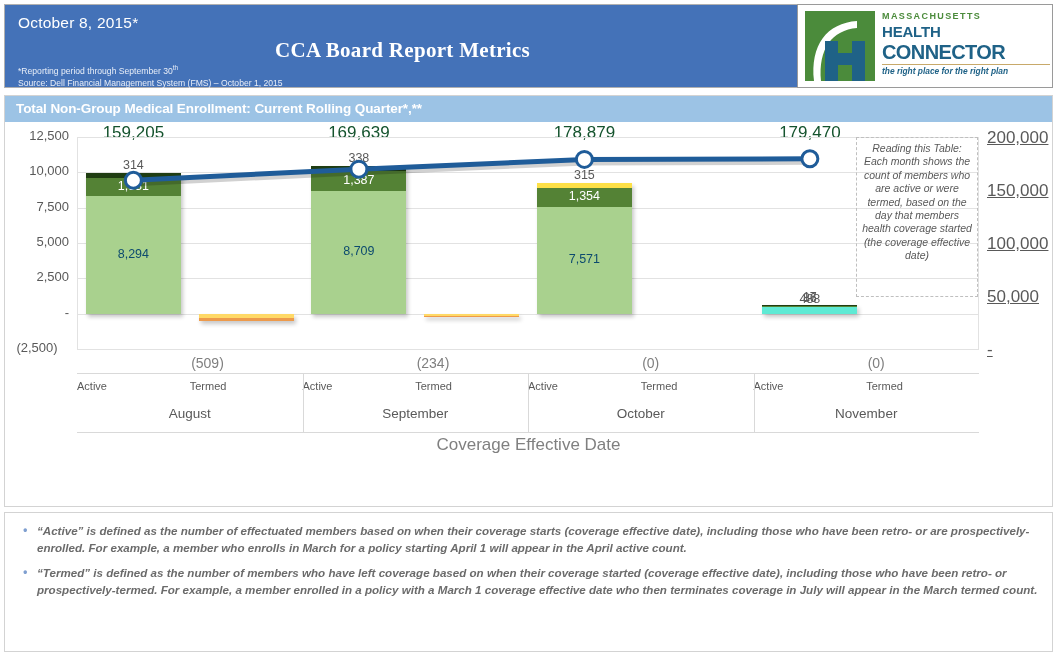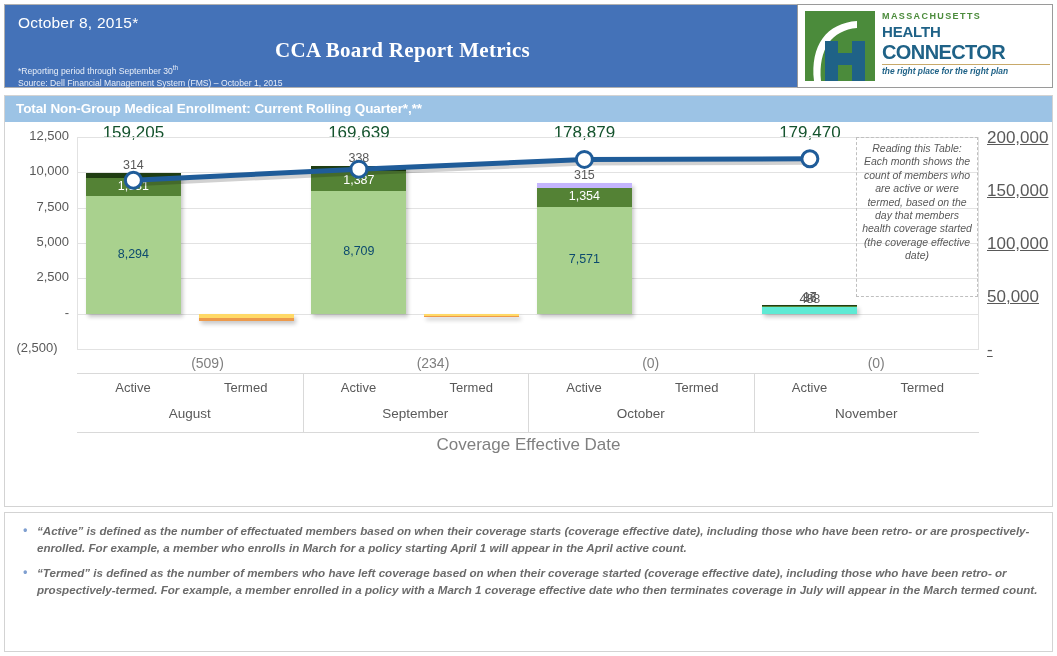--- a/index.html
+++ b/index.html
@@ -67,21 +67,21 @@
 
   
   .termed-row{position:absolute;left:72px;top:232px;width:902px;height:18px;}
   .termed-row span{position:absolute;font-size:14px;color:#7f7f7f;text-align:left;width:110px;}
 
   
   .cats{position:absolute;left:72px;top:250px;width:902px;height:60px;border-top:1px solid #d9d9d9;
         border-bottom:1px solid #d9d9d9;box-sizing:border-box;}
   .cat-month{position:absolute;top:0;height:58px;width:225.5px;box-sizing:border-box;}
   .cat-sep{position:absolute;top:0;width:1px;height:58px;background:#d9d9d9;}
-  .cat-sub{position:absolute;top:6px;width:112px;text-align:center;font-size:13px;color:#595959;}
+  .cat-sub{position:absolute;top:6px;width:112px;font-size:11px;color:#595959;}
   .cat-name{position:absolute;top:32px;width:225.5px;text-align:center;font-size:13.5px;color:#595959;}
   .axis-title{position:absolute;left:0;top:312px;width:1047px;text-align:center;font-size:17px;color:#808080;}
 
   
   .legend{position:absolute;left:112px;top:449px;width:900px;}
   .lg{position:absolute;font-size:11.5px;color:#595959;white-space:nowrap;}
   .sw{display:inline-block;width:30px;height:9px;vertical-align:middle;margin-right:6px;}
   .foot-note{position:absolute;left:0;top:492px;width:1029px;text-align:right;font-size:10.5px;
              font-style:italic;color:#8a8a8a;}
 
@@ -188,21 +188,21 @@
             </div>
             <div class="seg" style="height: 123.087px; background: rgb(169, 209, 142);">
               <div class="seg-lbl lbl-inside-light" style="top: 53.5436px;">8,709</div>
             </div>
           </div>
           <div class="bar" style="left: 347.125px; bottom: 32.0261px;">
             <div class="seg" style="height: 2.12px; background: rgb(255, 217, 102);"></div>
             <div class="seg" style="height: 1.1872px; background: rgb(237, 154, 75);"></div>
           </div>
           <div class="bar" style="left: 459.875px; bottom: 35.3333px;">
-            <div class="seg" style="height: 4.452px; background: #c4b5fd;">
+            <div class="seg" style="height: 4.452px; background: #fde047;">
               <div class="lbl-above" style="top: -15px; color: rgb(89, 89, 89);">315</div>
             </div>
             <div class="seg" style="height: 19.1365px; background: rgb(84, 130, 53);">
               <div class="seg-lbl lbl-inside-dark" style="top: 1.56827px;">1,354</div>
             </div>
             <div class="seg" style="height: 107.003px; background: rgb(169, 209, 142);">
               <div class="seg-lbl lbl-inside-light" style="top: 45.5017px;">7,571</div>
             </div>
           </div>
           <div class="bar" style="left: 685.375px; bottom: 35.3333px;">

